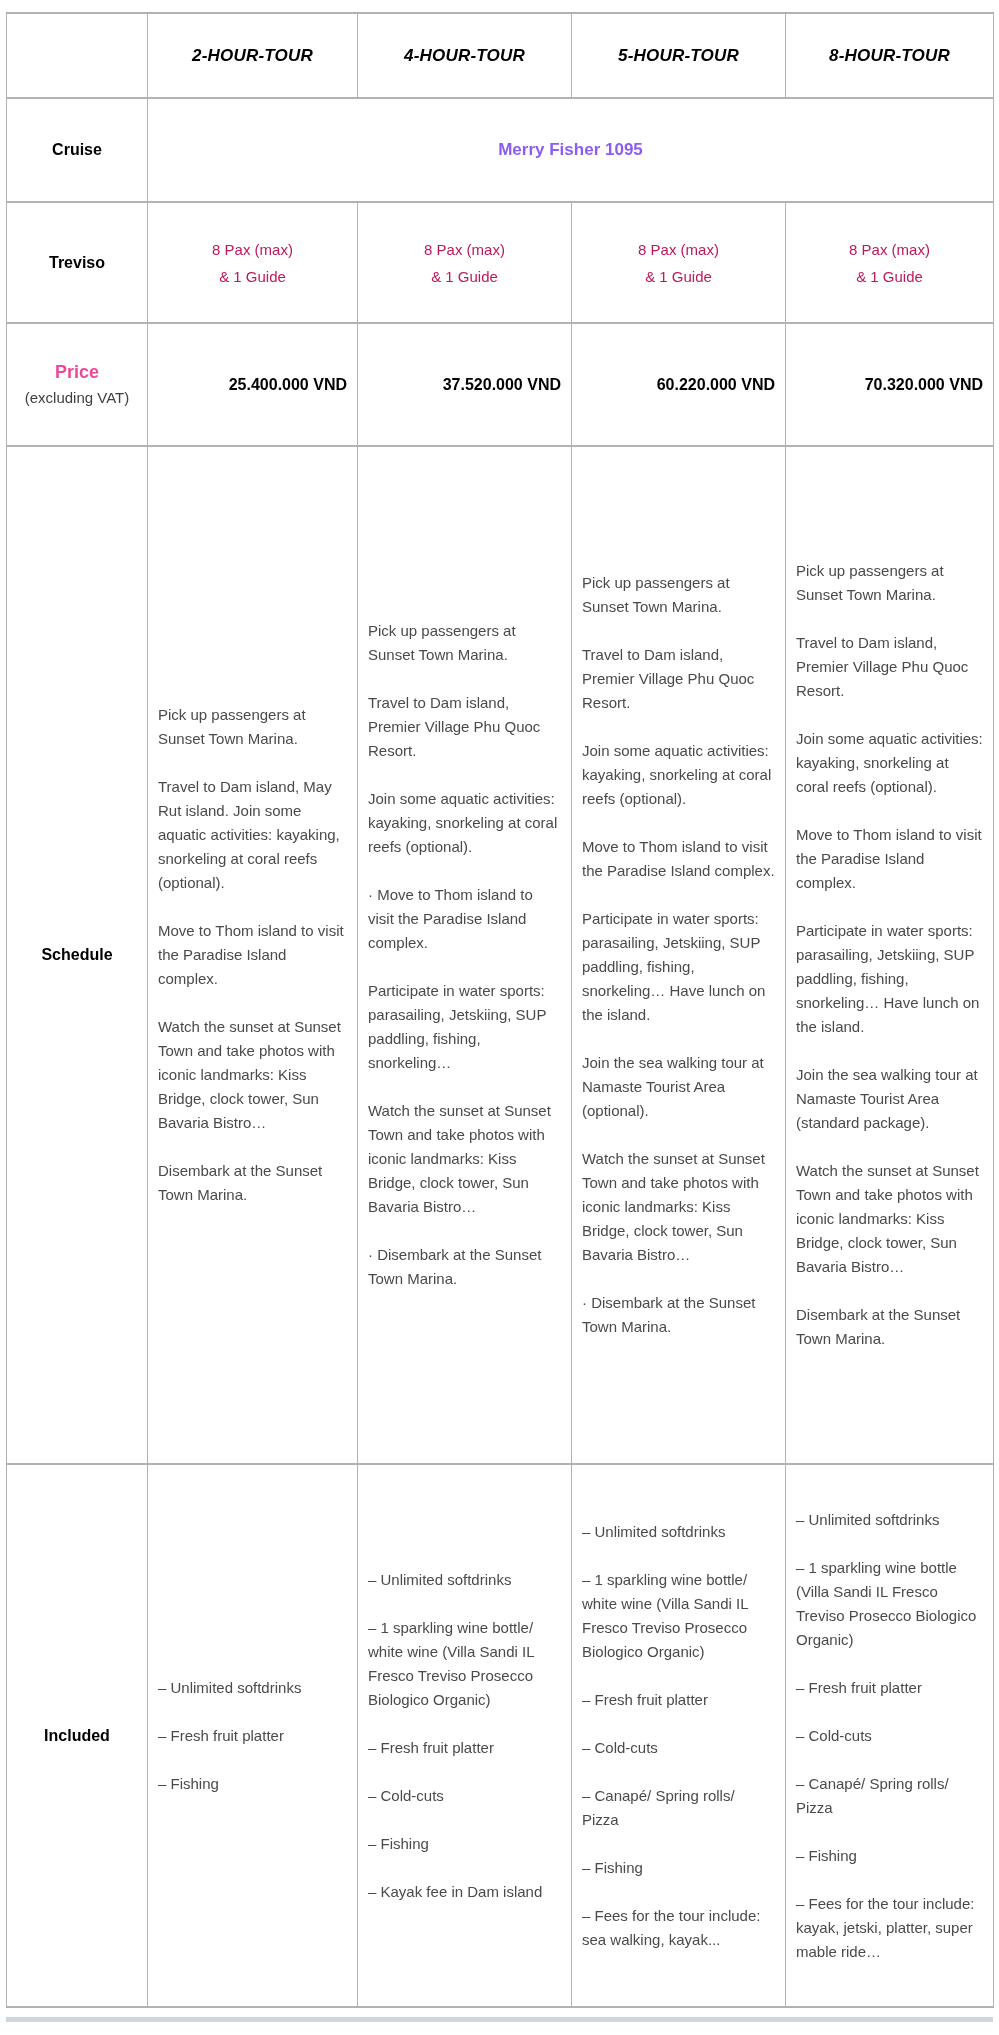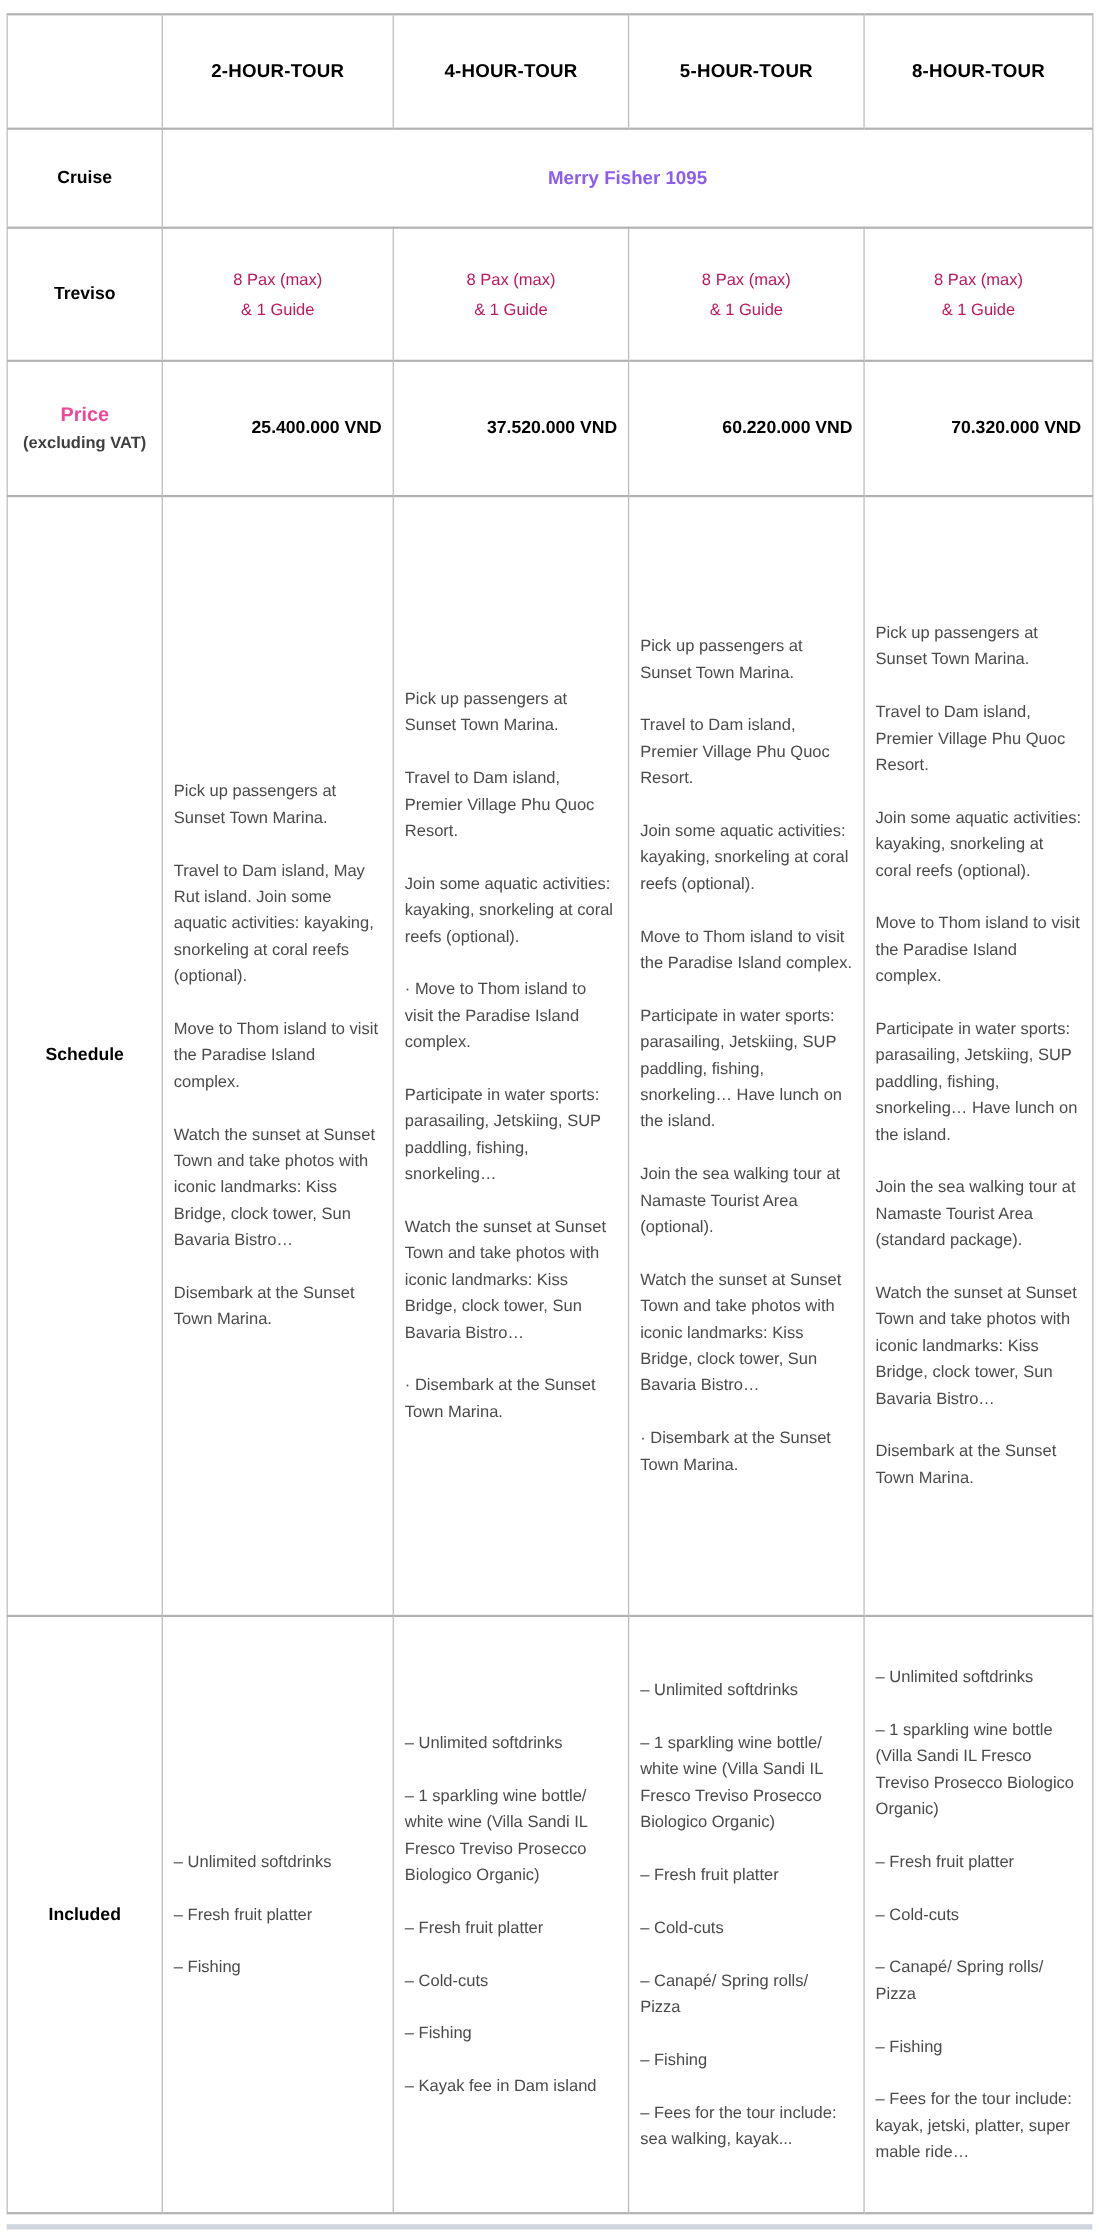--- a/index.html
+++ b/index.html
@@ -27,22 +27,22 @@
     padding: 6px 10px;
   }
   
   col.c-label  { width: 141px; }
   col.c-tour1  { width: 210px; }
   col.c-tour2  { width: 214px; }
   col.c-tour3  { width: 214px; }
   col.c-tour4  { width: 208px; }
 
   
-  tr.row-header  > * { height: 104px; }
-  tr.row-cruise  > * { height: 90px; }
+  tr.row-header  > * { height: 85px; font-style: italic; }
+  tr.row-cruise  > * { height: 104px; }
   tr.row-capacity> * { height: 121px; }
   tr.row-price   > * { height: 123px; }
   tr.row-schedule> * { height: 1018px; }
   tr.row-included> * { height: 543px; }
 
   th.tour-header {
     font-size: 17px;
     font-weight: bold;
     text-align: center;
     color: #000;
@@ -75,21 +75,21 @@
   }
   .price-label-main {
     display: block;
     font-weight: bold;
     font-size: 18px;
     line-height: 26px;
     color: #ec4899;
   }
   .price-label-note {
     display: block;
-    font-weight: bold;
+    font-weight: normal;
     font-size: 15px;
     line-height: 26px;
     color: #3f3f3f;
   }
   td.schedule-cell, td.included-cell {
     font-size: 15px;
     line-height: 24px;
     color: #4a4a4a;
     text-align: left;
     padding: 10px 20px;

